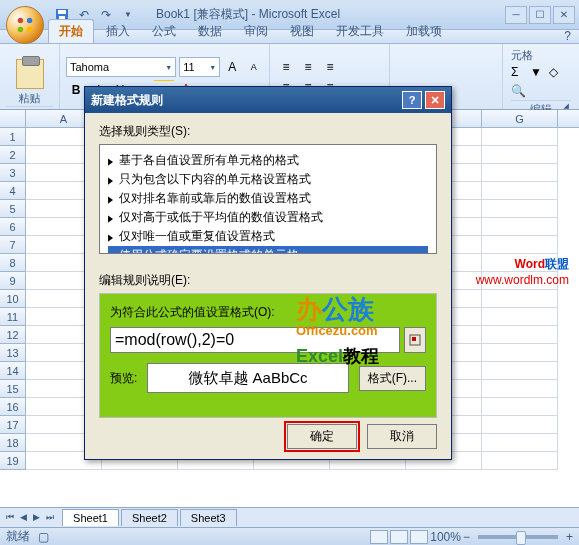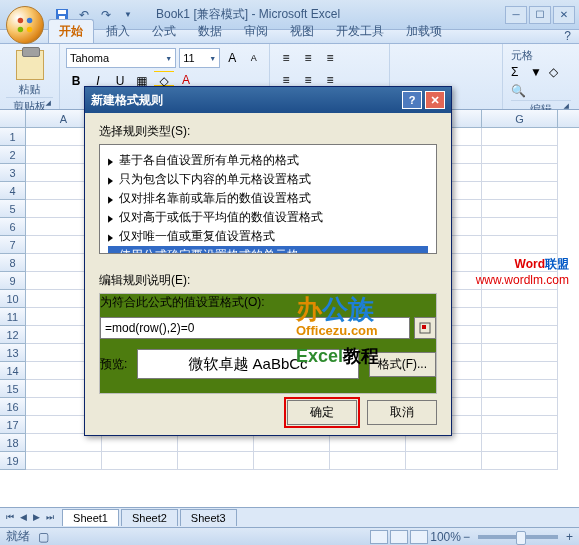--- a/index.html
+++ b/index.html
@@ -10,21 +10,21 @@
 .qat{margin-left:48px;display:flex;gap:6px;align-items:center}
 .qat-icon{width:16px;height:16px;display:flex;align-items:center;justify-content:center;color:#345a8a}
 .title-text{margin-left:20px;color:#3b5a82;font-size:12px}
 .win-btns{margin-left:auto;display:flex;gap:2px;padding-right:4px}
 .win-btn{width:22px;height:18px;background:#d6e5f5;border:1px solid #9db6d8;display:flex;align-items:center;justify-content:center;font-size:10px;color:#345a8a}
 .ribbon-tabs{height:14px;background:linear-gradient(#e4eefb,#cfe0f4);display:flex;align-items:flex-end;padding-left:48px;gap:2px;border-bottom:1px solid #9db6d8}
 .tab{padding:3px 10px;color:#3b5a82;cursor:pointer}
 .tab.active{background:#e9f1fb;border:1px solid #9db6d8;border-bottom:none;border-radius:3px 3px 0 0;color:#cc6600;font-weight:bold}
 .tab-help{margin-left:auto;padding-right:8px;color:#3b5a82}
 .ribbon{height:66px;background:linear-gradient(#eaf2fc,#d9e7f8);border-bottom:1px solid #8fa9c9;display:flex;position:relative}
-.rgroup{border-right:1px solid #c2d4ea;padding:4px 6px;display:flex;flex-direction:column;justify-content:space-between;height:100%}
+.rgroup{border-right:1px solid #c2d4ea;padding:13px 6px;display:flex;flex-direction:column;justify-content:space-between;height:100%}
 .paste-group{width:60px;text-align:center}
 .paste-icon{margin:2px auto;width:28px;height:30px;background:#f5e8b8;border:1px solid #c9a455;position:relative}
 .paste-icon::before{content:"";position:absolute;top:-4px;left:5px;width:16px;height:8px;background:#a0a0a0;border:1px solid #777;border-radius:2px}
 .group-label{font-size:11px;color:#3b5a82;text-align:center;border-top:1px solid #c2d4ea;padding-top:1px;position:relative}
 .group-label::after{content:"◢";position:absolute;right:2px;font-size:7px;color:#3b5a82}
 .font-group{width:210px}
 .font-row{display:flex;gap:3px;margin-bottom:3px}
 .combo{border:1px solid #9db6d8;background:#fff;height:20px;display:flex;align-items:center;padding:0 3px;font-size:11px}
 .combo::after{content:"▼";font-size:7px;margin-left:auto;color:#345a8a}
 .btn-row{display:flex;gap:2px}
@@ -49,21 +49,21 @@
 .dlg-tbtn{width:20px;height:18px;border:1px solid #fff;display:flex;align-items:center;justify-content:center;font-size:11px;font-weight:bold}
 .dlg-help{background:#4d7bbf;color:#fff}
 .dlg-close{background:#e36755;color:#fff}
 .dlg-body{padding:10px 14px}
 .dlg-label{font-size:12px;margin-bottom:4px}
 .rule-list{border:1px solid #7a7a7a;background:#fff;height:110px;padding:6px 8px;overflow:auto}
 .rule-item{display:flex;align-items:center;gap:6px;padding:1px 0;font-size:12px}
 .rule-item.sel{background:#316ac5;color:#fff}
 .rule-item::before{content:"▸";font-size:10px;transform:scaleY(1.5)}
 .formula-row{display:flex;gap:4px;margin:6px 0 10px 0}
-.formula-input{flex:1;border:1px solid #7a7a7a;background:#fff;padding:3px 4px;font-size:12px}
+.formula-input{flex:1;border:1px solid #7a7a7a;background:#fff;padding:3px 4px;font-size:16px}
 .range-btn{width:22px;border:1px solid #7a7a7a;background:#ece9d8;display:flex;align-items:center;justify-content:center}
 .preview-row{display:flex;align-items:center;gap:10px;margin-bottom:14px}
 .preview-box{flex:1;border:1px solid #7a7a7a;background:#fff;height:30px;display:flex;align-items:center;justify-content:center;font-size:15px}
 .fmt-btn{border:1px solid #7a7a7a;background:#ece9d8;padding:3px 8px;font-size:12px}
 .dlg-buttons{display:flex;justify-content:flex-end;gap:10px;padding-top:6px}
 .dlg-btn{border:1px solid #7a7a7a;background:#ece9d8;padding:3px 22px;font-size:12px}
 .dlg-btn.primary{outline:2px solid #e00000;outline-offset:1px}
 .watermark{position:absolute;right:10px;top:256px;text-align:right;z-index:5;font-size:15px;font-weight:bold}
 .wm1 .r{color:#e00000}.wm1 .b{color:#0058c6}
 .wm2{color:#e00000;font-size:12px;font-weight:normal}
@@ -403,21 +403,21 @@
     <div class="dlg-label">选择规则类型(S):</div>
     <div class="rule-list">
       <div class="rule-item">基于各自值设置所有单元格的格式</div>
       <div class="rule-item">只为包含以下内容的单元格设置格式</div>
       <div class="rule-item">仅对排名靠前或靠后的数值设置格式</div>
       <div class="rule-item">仅对高于或低于平均值的数值设置格式</div>
       <div class="rule-item">仅对唯一值或重复值设置格式</div>
       <div class="rule-item sel">使用公式确定要设置格式的单元格</div>
     </div>
     <div class="dlg-label" style="margin-top:18px">编辑规则说明(E):</div>
-    <div style="border:1px solid #bdbdbd;background:#4d7c0f">
+    <div style="border:1px solid #bdbdbd;padding:10px;background:#84cc16">
       <div class="dlg-label">为符合此公式的值设置格式(O):</div>
       <div class="formula-row">
         <input class="formula-input" value="=mod(row(),2)=0" style="">
         <div class="range-btn">
             <svg width="12" height="12" viewBox="0 0 12 12">
               <rect x="1" y="1" width="10" height="10" fill="none" stroke="#555"></rect>
               <rect x="3" y="3" width="4" height="4" fill="#c00"></rect>
             </svg>
           </div>
       </div>

